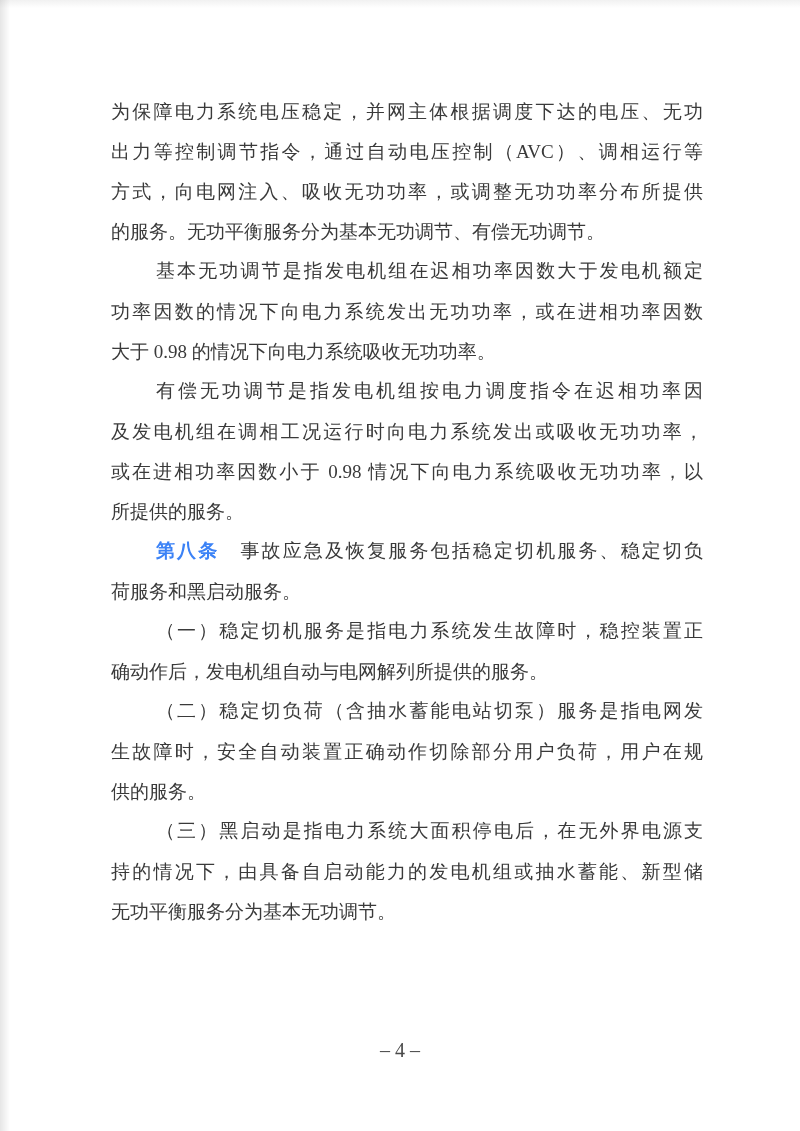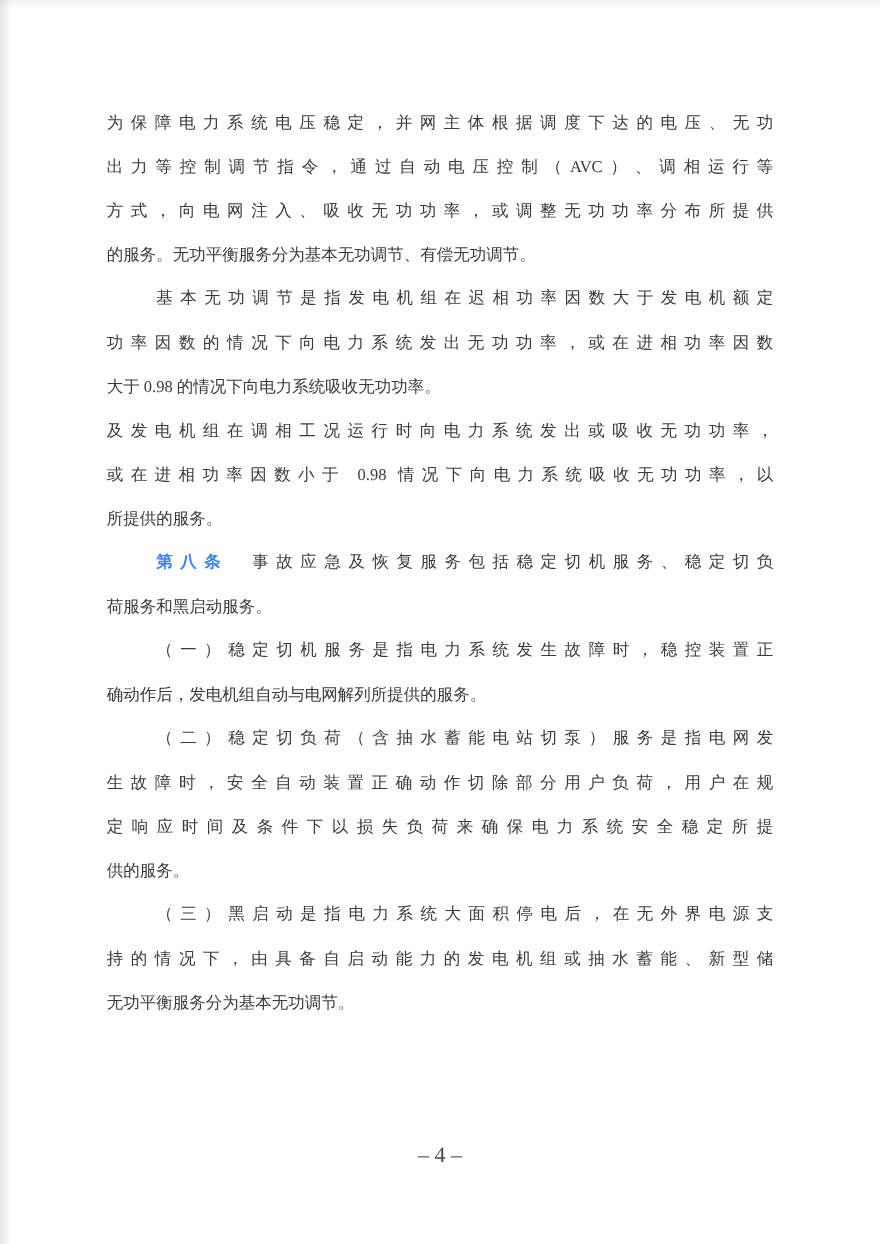--- a/index.html
+++ b/index.html
@@ -32,25 +32,26 @@
   }
   .content {
     position: absolute;
     left: 97px;
     top: 92px;
     width: 606px;
   }
   .line {
     height: 40px;
     line-height: 40px;
-    font-size: 15px;
+    font-size: 19px;
     color: #3a3a3a;
     letter-spacing: 0;
     text-align: justify;
     text-align-last: justify;
+    margin-left: 14px;
     -moz-text-align-last: justify;
   }
   .line.ind {
     text-indent: 45px;
     font-family: Liberation Mono, monospace;
   }
   .line.end {
     text-align-last: left;
     font-family: Liberation Serif, serif;
     -moz-text-align-last: left;
@@ -80,35 +81,35 @@
   <div class="content">
     <div class="line">为保障电力系统电压稳定，并网主体根据调度下达的电压、无功</div>
     <div class="line">出力等控制调节指令，通过自动电压控制（AVC）、调相运行等</div>
     <div class="line">方式，向电网注入、吸收无功功率，或调整无功功率分布所提供</div>
     <div class="line end">的服务。无功平衡服务分为基本无功调节、有偿无功调节。</div>
 
     <div class="line ind">基本无功调节是指发电机组在迟相功率因数大于发电机额定</div>
     <div class="line">功率因数的情况下向电力系统发出无功功率，或在进相功率因数</div>
     <div class="line end">大于 0.98 的情况下向电力系统吸收无功功率。</div>
 
+    <div class="line ind">有偿无功调节是指发电机组按电力调度指令在迟相功率因</div>
     <div class="line">及发电机组在调相工况运行时向电力系统发出或吸收无功功率，</div>
     <div class="line">或在进相功率因数小于 0.98 情况下向电力系统吸收无功功率，以</div>
     <div class="line end">所提供的服务。</div>
 
     <div class="line ind">
       <span class="bold">第八条</span><span>　事故应急及恢复服务包括稳定切机服务、稳定切负</span>
     </div>
     <div class="line end">荷服务和黑启动服务。</div>
 
     <div class="line ind">（一）稳定切机服务是指电力系统发生故障时，稳控装置正</div>
     <div class="line end">确动作后，发电机组自动与电网解列所提供的服务。</div>
 
     <div class="line ind">（二）稳定切负荷（含抽水蓄能电站切泵）服务是指电网发</div>
     <div class="line">生故障时，安全自动装置正确动作切除部分用户负荷，用户在规</div>
-    <div class="line">定响应时间及条件下以损失负荷来确保电力系统安全稳定所提</div>
     <div class="line end">供的服务。</div>
 
     <div class="line ind">（三）黑启动是指电力系统大面积停电后，在无外界电源支</div>
     <div class="line">持的情况下，由具备自启动能力的发电机组或抽水蓄能、新型储</div>
     <div class="line end">无功平衡服务分为基本无功调节。</div>
   </div>
 
   <div class="footer">– 4 –</div>
 </div>
 

